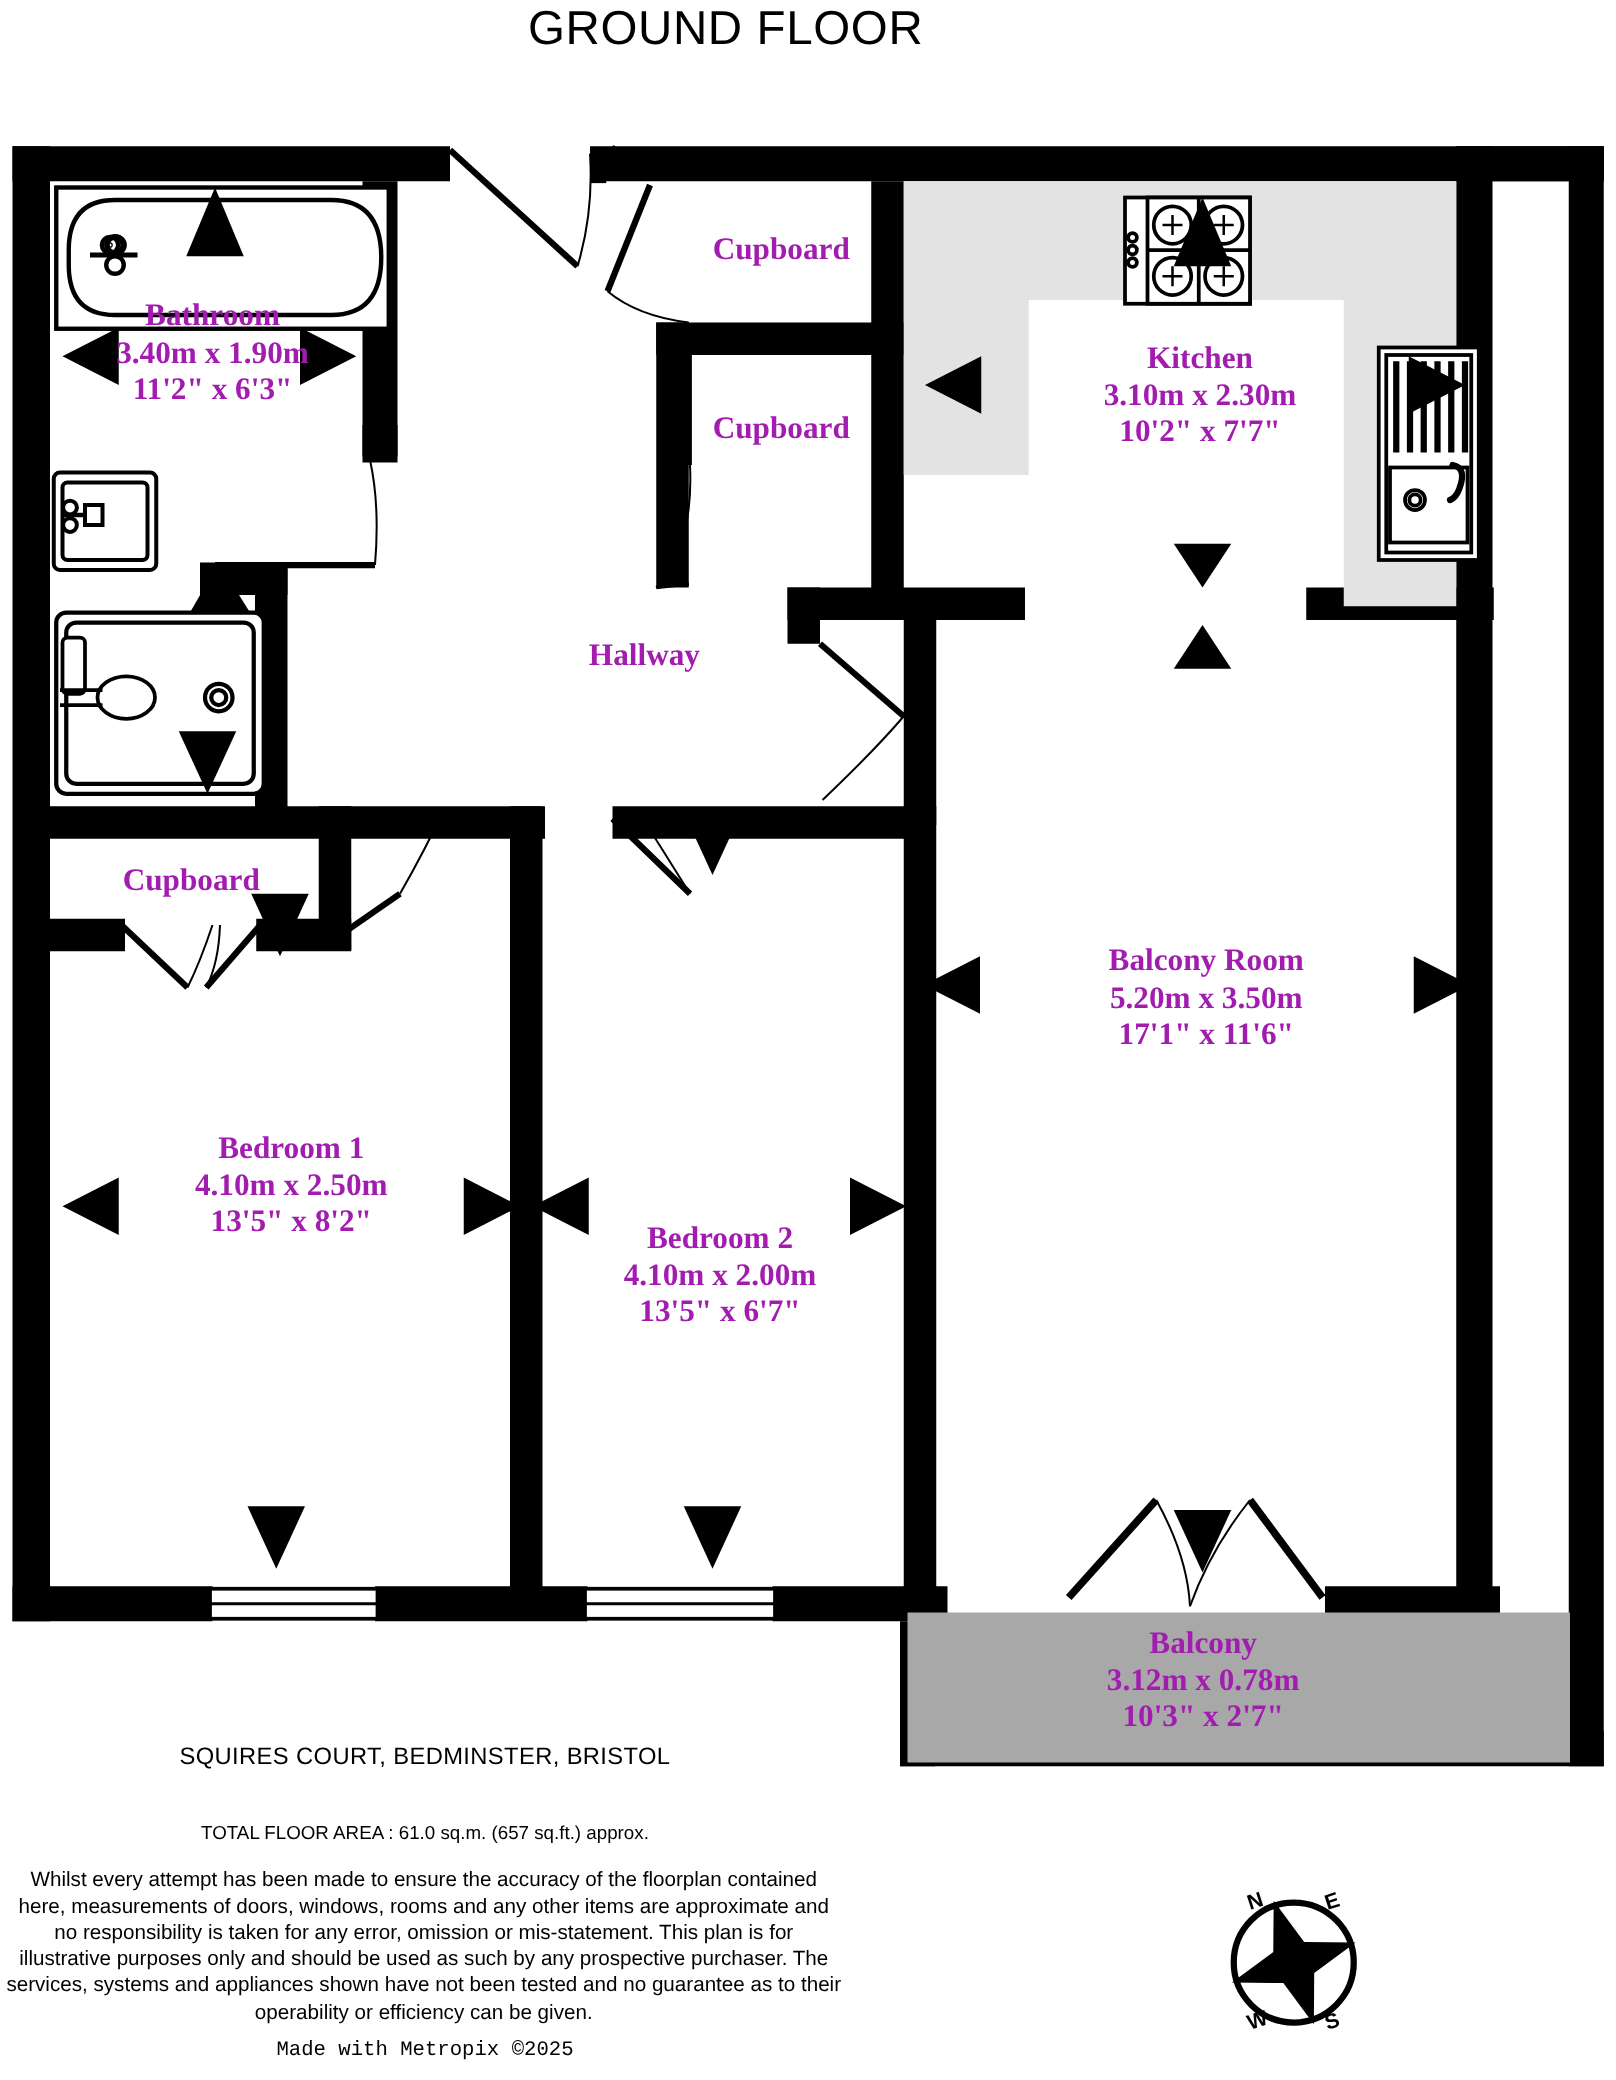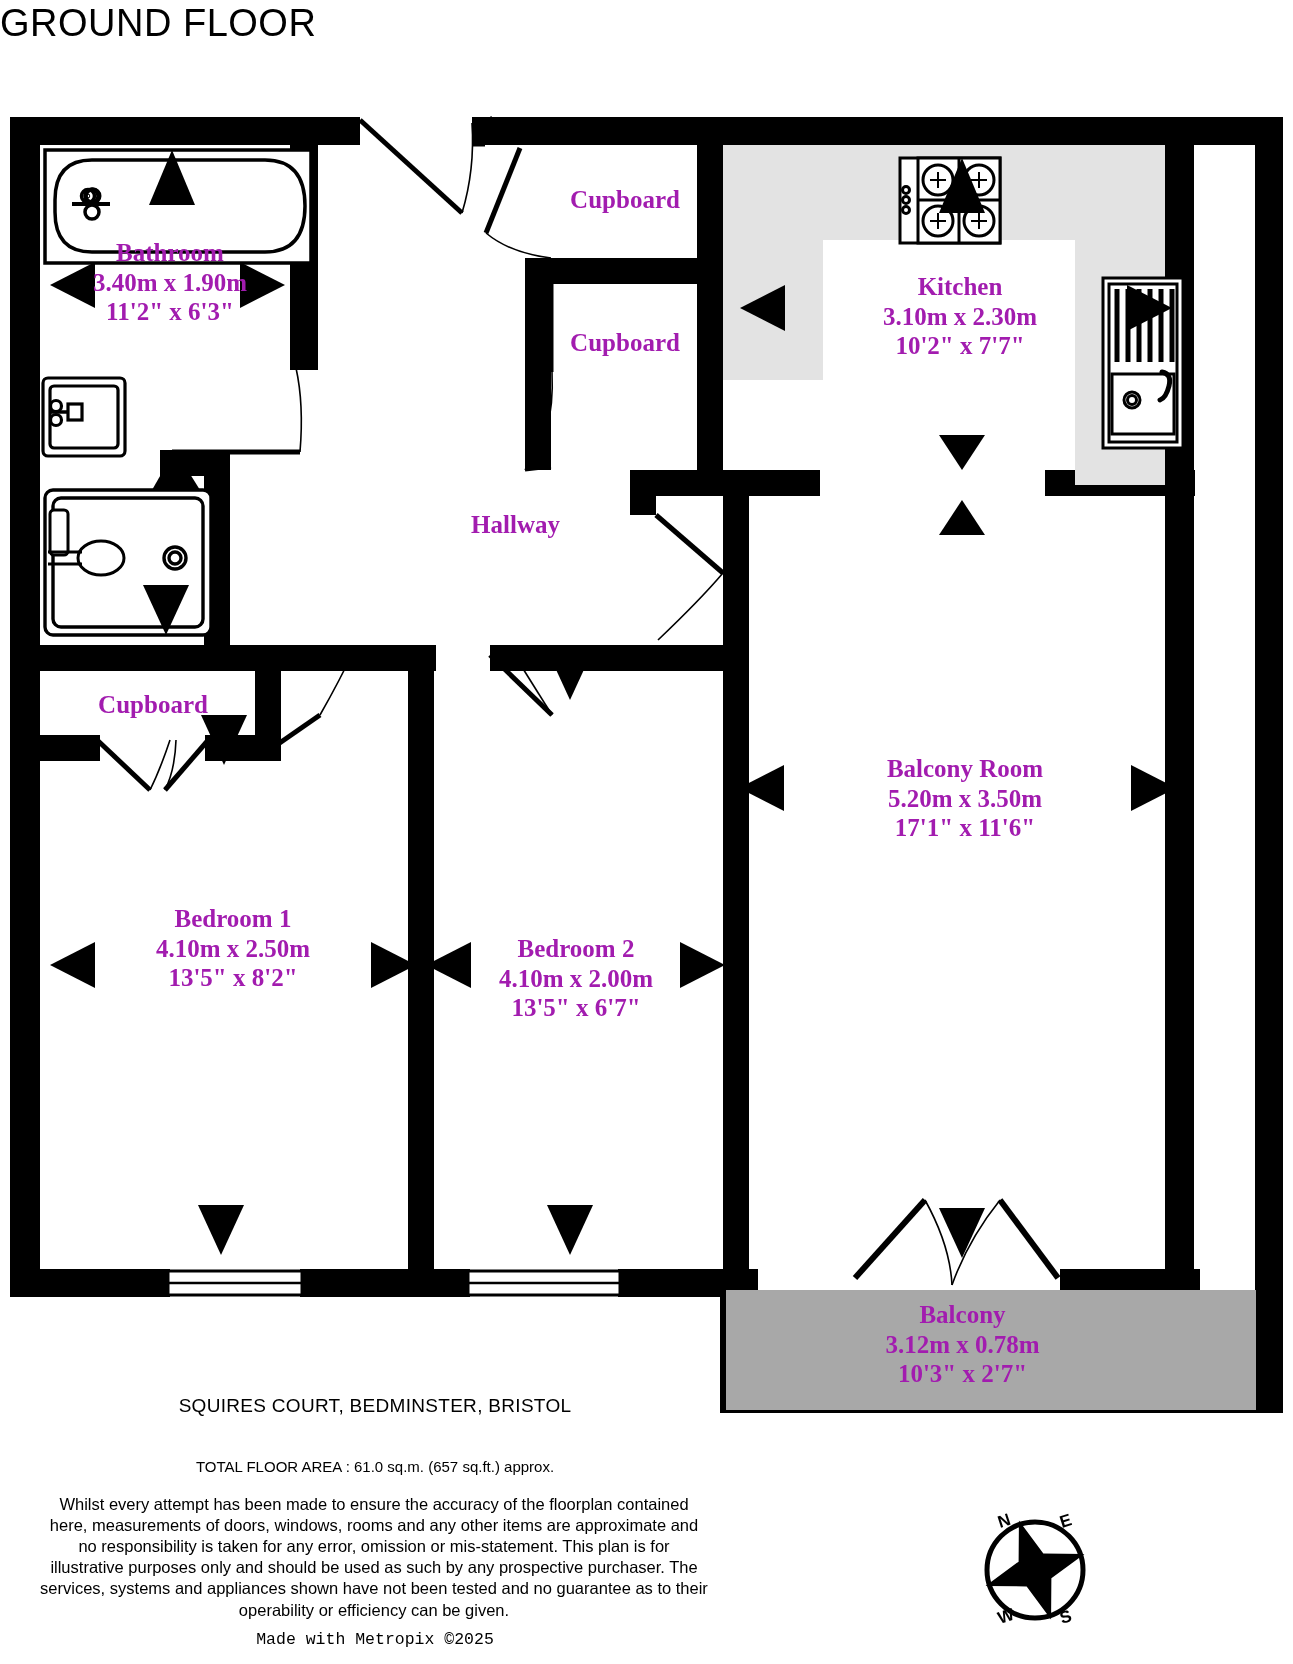--- a/index.html
+++ b/index.html
@@ -18,21 +18,21 @@
     position: absolute;
     left: 0; top: 0;
     width: 1293px;
     height: 1664px;
   }
   .title {
     position: absolute;
     left: 0;
     top: 2px;
     width: 1161px;
-    text-align: left;
+    text-align: center;
     font-size: 38px;
     letter-spacing: 0.5px;
     color: #000;
     font-family: "Liberation Sans", sans-serif;
   }
   .svg-layer {
     position: absolute;
     left: 0; top: 0;
     width: 1293px;
     height: 1664px;
@@ -48,21 +48,20 @@
   }
   .lbl .rname { font-size: 25px; display:block; }
   .lbl .rdim  { font-size: 25px; display:block; }
   .footer-block {
     position: absolute;
     left: 0;
     width: 680px;
     text-align: center;
     color: #000;
     font-family: "Liberation Sans", sans-serif;
-    padding-left: 35px;
   }
   .addr { font-size: 19px; letter-spacing: 0.3px; }
   .area { font-size: 15px; }
   .disc { font-size: 16.5px; line-height: 1.28; }
   .made { font-size: 16.5px; }
 </style>
 </head>
 <body>
 
 <div id="plan-root">
@@ -333,21 +332,21 @@
     <span class="rdim">5.20m  x 3.50m</span>
     <span class="rdim">17'1"  x 11'6"</span>
   </div>
 
   <div class="lbl" style="left:92px; top:904px; width:282px;">
     <span class="rname">Bedroom 1</span>
     <span class="rdim">4.10m  x 2.50m</span>
     <span class="rdim">13'5"  x 8'2"</span>
   </div>
 
-  <div class="lbl" style="left:440px; top:934px; width:272px;">
+  <div class="lbl" style="left:440px; top:976px; width:272px;">
     <span class="rname">Bedroom 2</span>
     <span class="rdim">4.10m  x 2.00m</span>
     <span class="rdim">13'5"  x 6'7"</span>
   </div>
 
   <div class="lbl" style="left:830px; top:1300px; width:265px;">
     <span class="rname">Balcony</span>
     <span class="rdim">3.12m  x 0.78m</span>
     <span class="rdim">10'3"  x 2'7"</span>
   </div>

